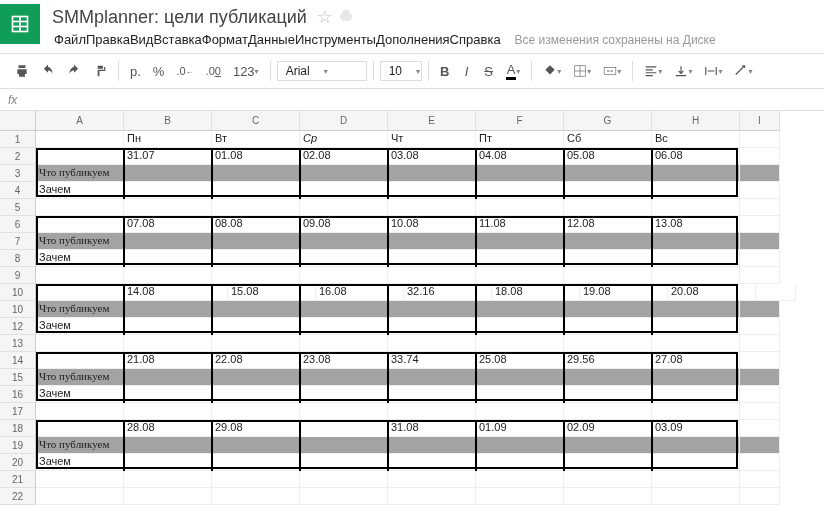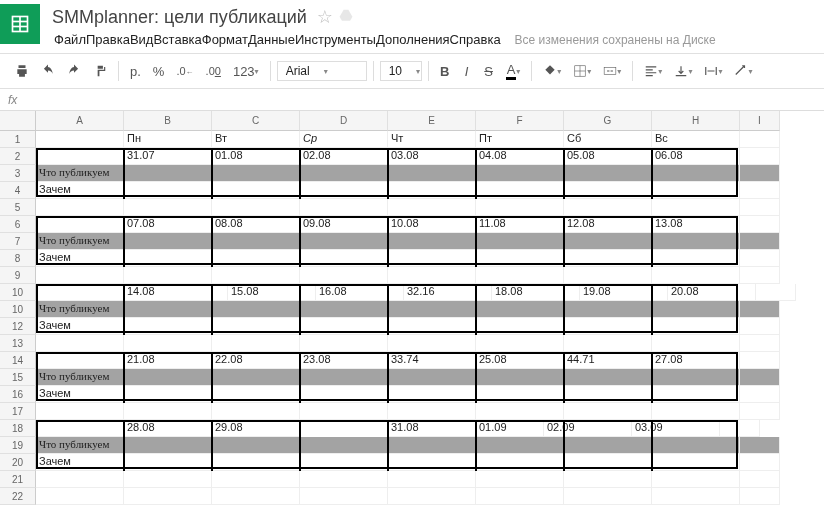--- a/index.html
+++ b/index.html
@@ -364,21 +364,21 @@
           <div class="cell" style="width: 88px;"></div>
           <div class="cell" style="width: 40px;"></div>
         </div>
         <div class="row">
           <div class="cell" style="width: 88px;"></div>
           <div class="cell" style="width: 88px;">21.08</div>
           <div class="cell" style="width: 88px;">22.08</div>
           <div class="cell" style="width: 88px;">23.08</div>
           <div class="cell" style="width: 88px;">33.74</div>
           <div class="cell" style="width: 88px;">25.08</div>
-          <div class="cell" style="width: 88px;">44.71</div>
+          <div class="cell" style="width: 88px;">29.56</div>
           <div class="cell" style="width: 88px;">27.08</div>
           <div class="cell" style="width: 40px;"></div>
         </div>
         <div class="row striped">
           <div class="cell" style="width: 88px;">Что публикуем</div>
           <div class="cell" style="width: 88px;"></div>
           <div class="cell" style="width: 88px;"></div>
           <div class="cell" style="width: 88px;"></div>
           <div class="cell" style="width: 88px;"></div>
           <div class="cell" style="width: 88px;"></div>
@@ -407,21 +407,21 @@
           <div class="cell" style="width: 88px;"></div>
           <div class="cell" style="width: 88px;"></div>
           <div class="cell" style="width: 40px;"></div>
         </div>
         <div class="row">
           <div class="cell" style="width: 88px;"></div>
           <div class="cell" style="width: 88px;">28.08</div>
           <div class="cell" style="width: 88px;">29.08</div>
           <div class="cell" style="width: 88px; margin-top: 44px;">30.08</div>
           <div class="cell" style="width: 88px;">31.08</div>
-          <div class="cell" style="width: 68px;">01.09</div>
+          <div class="cell" style="width: 88px;">01.09</div>
           <div class="cell" style="width: 88px;">02.09</div>
           <div class="cell" style="width: 88px;">03.09</div>
           <div class="cell" style="width: 40px;"></div>
         </div>
         <div class="row striped">
           <div class="cell" style="width: 88px;">Что публикуем</div>
           <div class="cell" style="width: 88px;"></div>
           <div class="cell" style="width: 88px;"></div>
           <div class="cell" style="width: 88px;"></div>
           <div class="cell" style="width: 88px;"></div>

